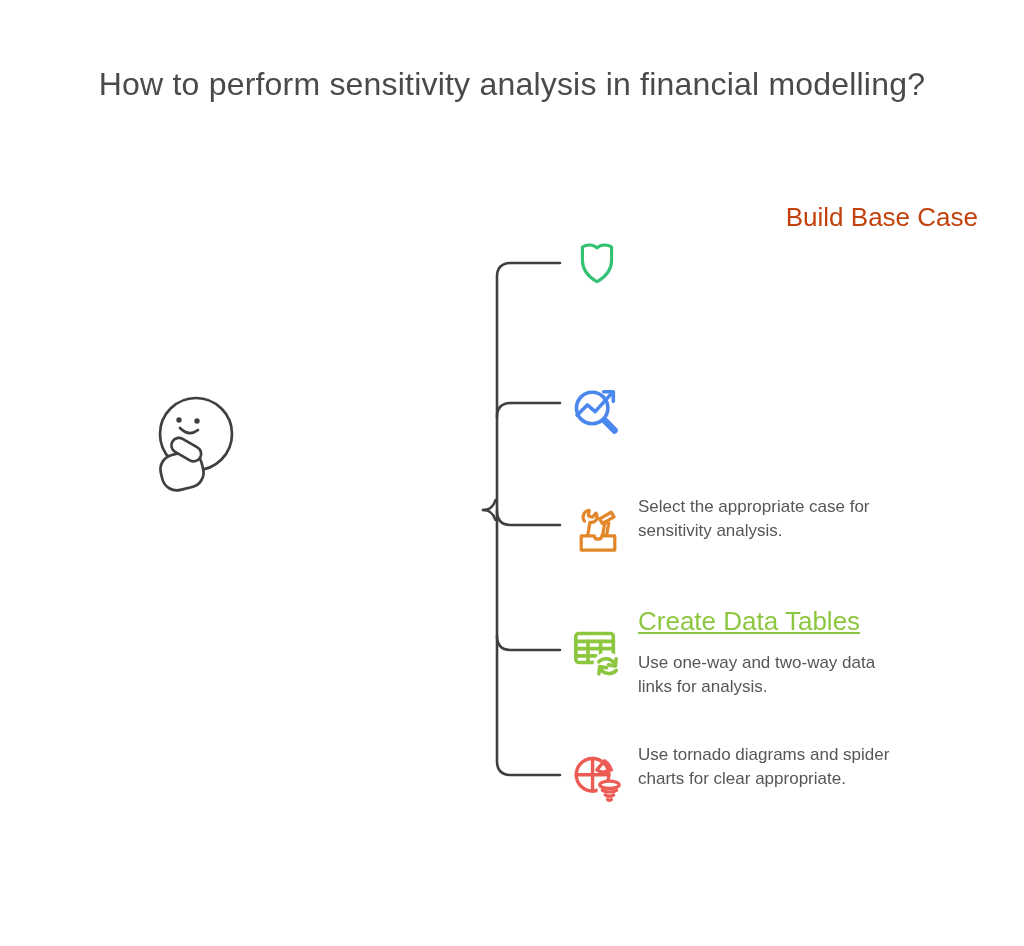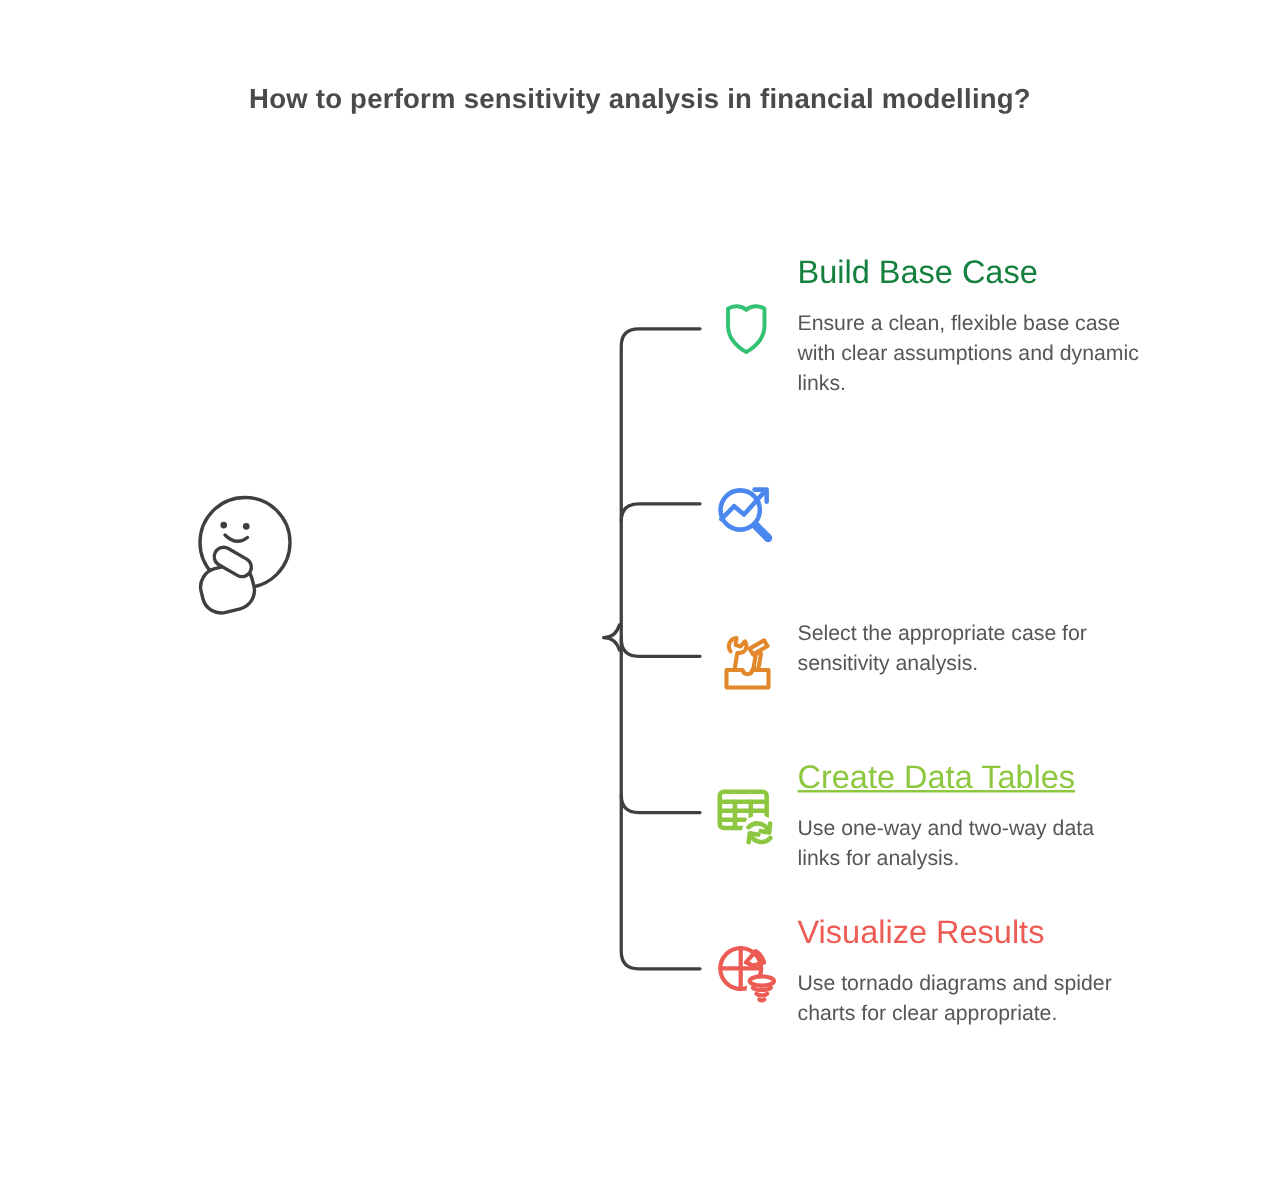--- a/index.html
+++ b/index.html
@@ -2,21 +2,21 @@
 <html><head>
 <meta charset="utf-8">
 <style>
   html,body{margin:0;padding:0;}
   body{
     width:1024px;height:946px;background:#ffffff;position:relative;overflow:hidden;
     font-family:"Liberation Sans",sans-serif;
   }
   .title{
     position:absolute;top:66px;left:0;width:1024px;text-align:center;
-    font-size:22px;font-weight:700;color:#4a4a4a;letter-spacing:.2px;
+    font-size:32px;font-weight:400;color:#4a4a4a;letter-spacing:.2px;
   }
   .conn{position:absolute;left:0;top:0;width:1024px;height:946px;color:#3f3f3f;}
   .row{position:absolute;left:638px;width:340px;}
   .row h2{margin:0;font-size:26px;font-weight:400;line-height:32px;}
   .row p{
     margin:14px 0 0;font-size:17px;line-height:24px;color:#555658;
     white-space:pre-line;
   }
   .icon{position:absolute;}
   .ic1{left:572px;top:238px;width:50px;height:50px;}
@@ -107,37 +107,33 @@
     <path d="M23 16.5 L29.5 9 A13.6 13.6 0 0 1 35 16.5 L27.5 18.5 Z"></path>
     <ellipse cx="34" cy="34.5" rx="10.5" ry="9.5" fill="#ffffff" stroke="none"></ellipse>
     <ellipse cx="33.5" cy="28.8" rx="8" ry="3"></ellipse>
     <path d="M27.6 33.2 C29.6 35.2 37.4 35.2 39.4 33.2"></path>
     <path d="M30 37.2 C31.4 38.7 35.6 38.7 37 37.2"></path>
     <path d="M31.9 41 C32.6 41.9 34.4 41.9 35.1 41"></path>
   </svg>
 </div>
 
 <div class="row r1">
-  <h2 style="color: #15803d;">Build Base Case</h2>
-  <p>Ensure a clean, flexible base case
-with clear assumptions and dynamic
-links.</p>
+  <h2 style="color: #c2410c; text-align: right;">Build Base Case</h2>
 </div>
 
 <div class="row r2">
 </div>
 
 <div class="row r3">
   <p>Select the appropriate case for
 sensitivity analysis.</p>
 </div>
 
 <div class="row r4">
   <h2 style="color: rgb(141, 198, 63); text-decoration: underline;">Create Data Tables</h2>
   <p>Use one-way and two-way data
 links for analysis.</p>
 </div>
 
 <div class="row r5">
-  <h2 style="color: rgb(236, 92, 84);">Visualize Results</h2>
   <p>Use tornado diagrams and spider
 charts for clear appropriate.</p>
 </div>
 
 </body></html>

